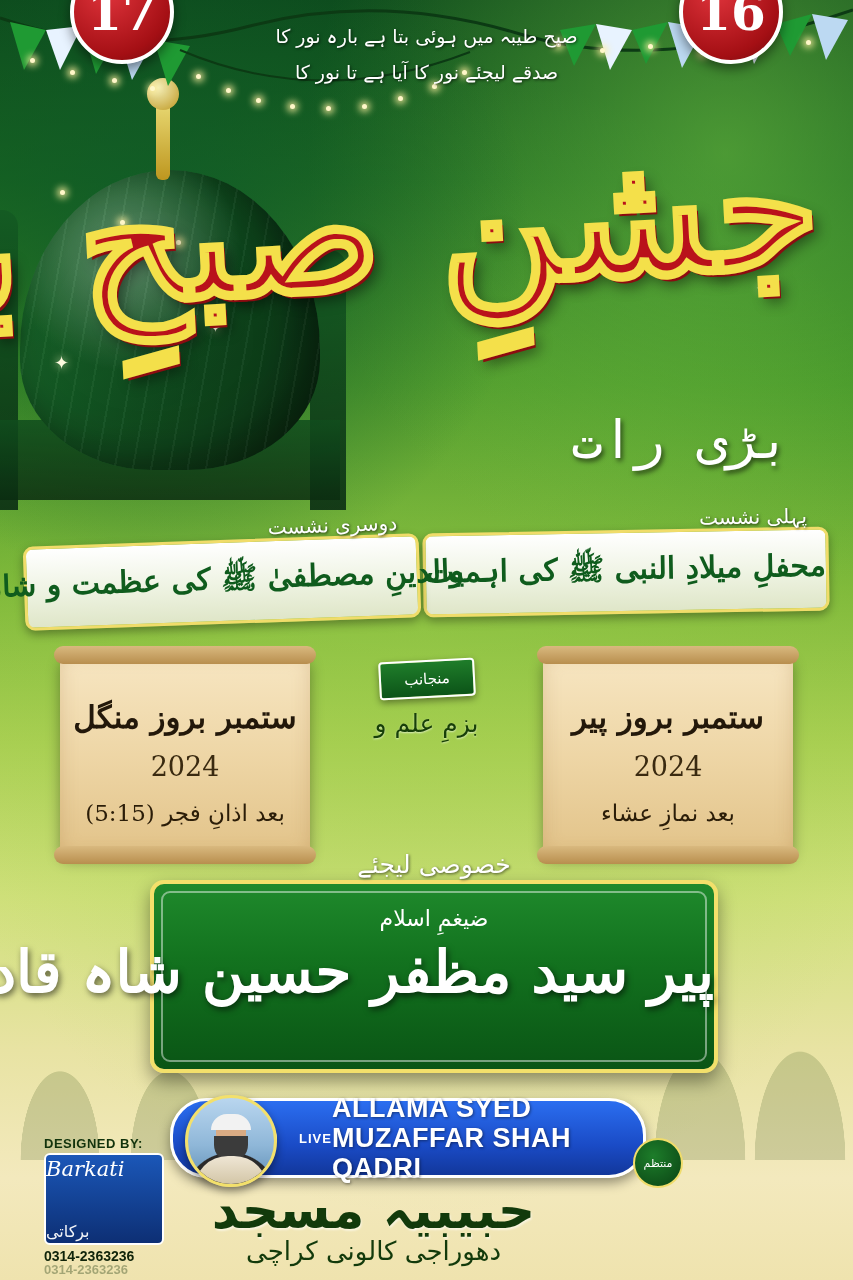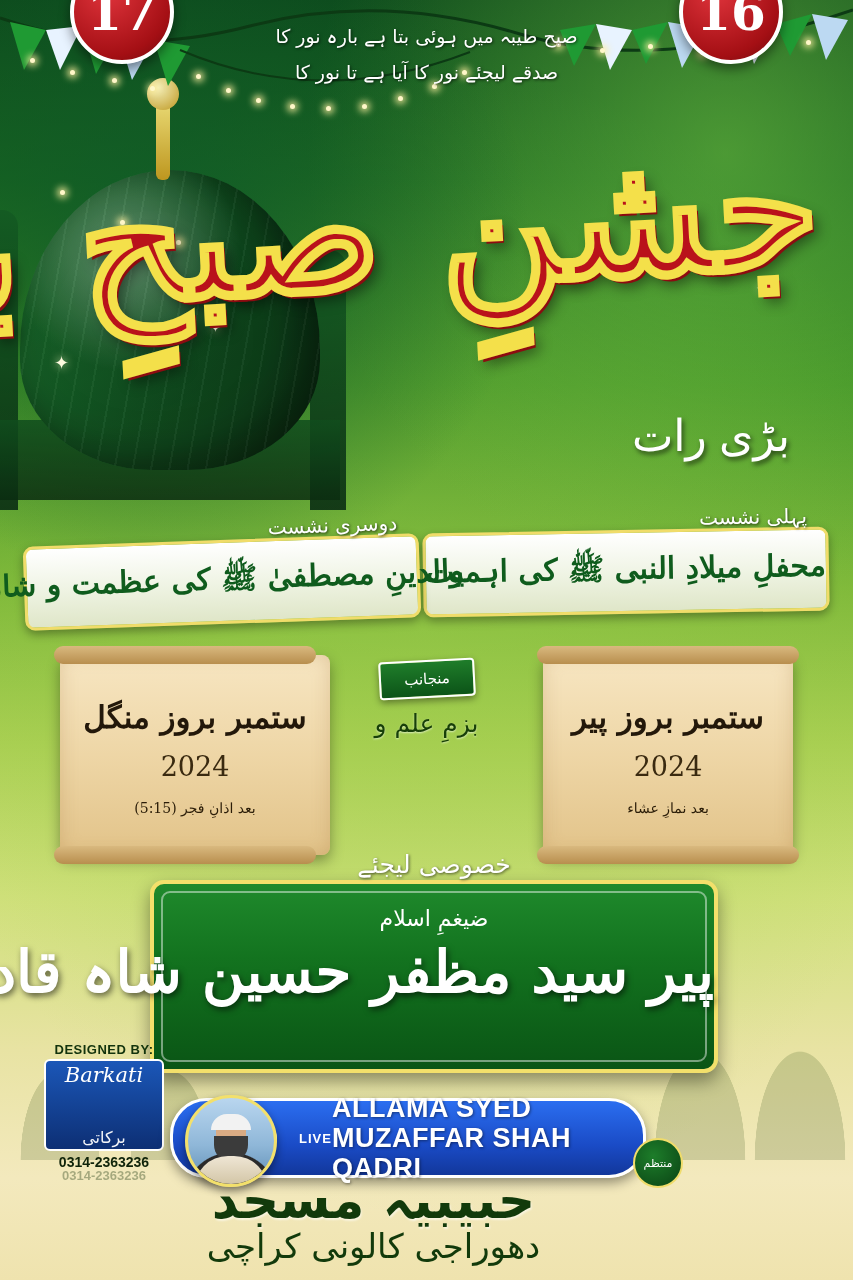--- a/index.html
+++ b/index.html
@@ -181,24 +181,24 @@
       0 0 2px #ffe75e,
       3px 4px 0 #8d0b11,
       6px 8px 14px rgba(0,0,0,0.45);
     letter-spacing: -6px;
     transform: rotate(-3deg);
   }
   .title-sub {
     position: absolute;
     right: 40px;
     top: 290px;
-    font-size: 44px;
-    color: #ffffff;
-    direction: rtl;
-    font-family: Liberation Sans, sans-serif;
+    font-size: 52px;
+    color: #ffffff;
+    direction: rtl;
+    font-family: Liberation Mono, monospace;
     text-shadow: 2px 3px 5px rgba(0,0,0,0.6);
   }
 
   
   .session {
     position: absolute;
     height: 78px;
     border-radius: 10px;
     border: 3px solid #f0dc6a;
     background: linear-gradient(180deg, #ffffff 0%, #eef3e2 55%, #dfe6c8 100%);
@@ -241,21 +241,21 @@
     position: absolute;
     left: -6px;
     width: 262px;
     height: 18px;
     background: linear-gradient(180deg, #d9b97f, #b88e4e);
     border-radius: 9px;
   }
   .scroll:before { top: -9px; }
   .scroll:after  { bottom: -9px; }
   .scroll.s16 { right: 60px; }
-  .scroll.s17 { left: 60px; padding-left: 20px; }
+  .scroll.s17 { left: 60px; }
   .scroll-text {
     position: absolute;
     inset: 18px 12px 12px 12px;
     direction: rtl;
     text-align: center;
     color: #1d1405;
     font-family: "DejaVu Serif", serif;
   }
   .scroll-month {
     font-size: 31px;
@@ -263,21 +263,21 @@
     color: #23180a;
     margin-top: 26px;
     letter-spacing: -1px;
   }
   .scroll-year {
     font-size: 27px;
     color: #3a2a10;
     margin-top: 16px;
   }
   .scroll-time {
-    font-size: 14px;
+    font-size: 23px;
     color: #2b1d08;
     margin-top: 18px;
   }
   .date-badge {
     position: absolute;
     top: -40px;
     width: 96px;
     height: 96px;
     border-radius: 50%;
     background: radial-gradient(circle at 35% 28%, #e0343c 0%, #a40f14 70%, #6e080c 100%);
@@ -469,23 +469,23 @@
     width: 74px;
     height: 34px;
     border-radius: 38px 38px 0 0;
     background: linear-gradient(180deg, #efe6d5, #cdbf9d);
   }
 
   
   .designer {
     position: absolute;
     left: 44px;
-    top: 1042px;
+    top: 1136px;
     width: 120px;
-    text-align: center;
+    text-align: left;
     color: #12330c;
   }
   .designer .dby {
     font-size: 13px;
     font-weight: bold;
     letter-spacing: 0.5px;
     margin-bottom: 2px;
   }
   .designer .card {
     background: linear-gradient(180deg, #14479c, #0e3madvanced 100%);
@@ -531,21 +531,21 @@
     color: #123a0b;
     font-family: "DejaVu Serif", serif;
   }
   .venue .v1 {
     font-size: 52px;
     font-weight: bold;
     letter-spacing: -1px;
     text-shadow: 1px 2px 2px rgba(255,255,255,0.55);
   }
   .venue .v2 {
-    font-size: 34px;
+    font-size: 26px;
     margin-top: -4px;
   }
   .venue-logo {
     position: absolute;
     right: 170px;
     bottom: 92px;
     width: 46px;
     height: 46px;
     border-radius: 50%;
     background: radial-gradient(circle at 40% 35%, #1d7d2a, #0a4214);

